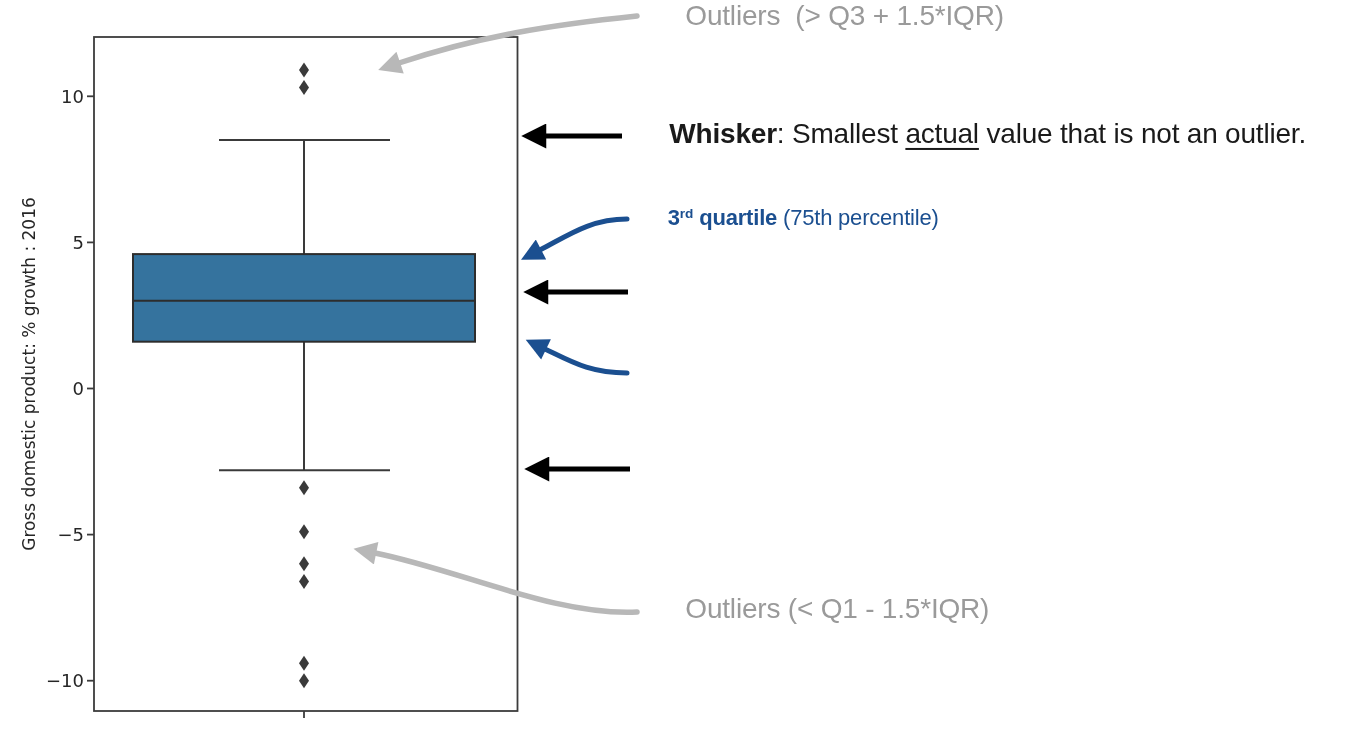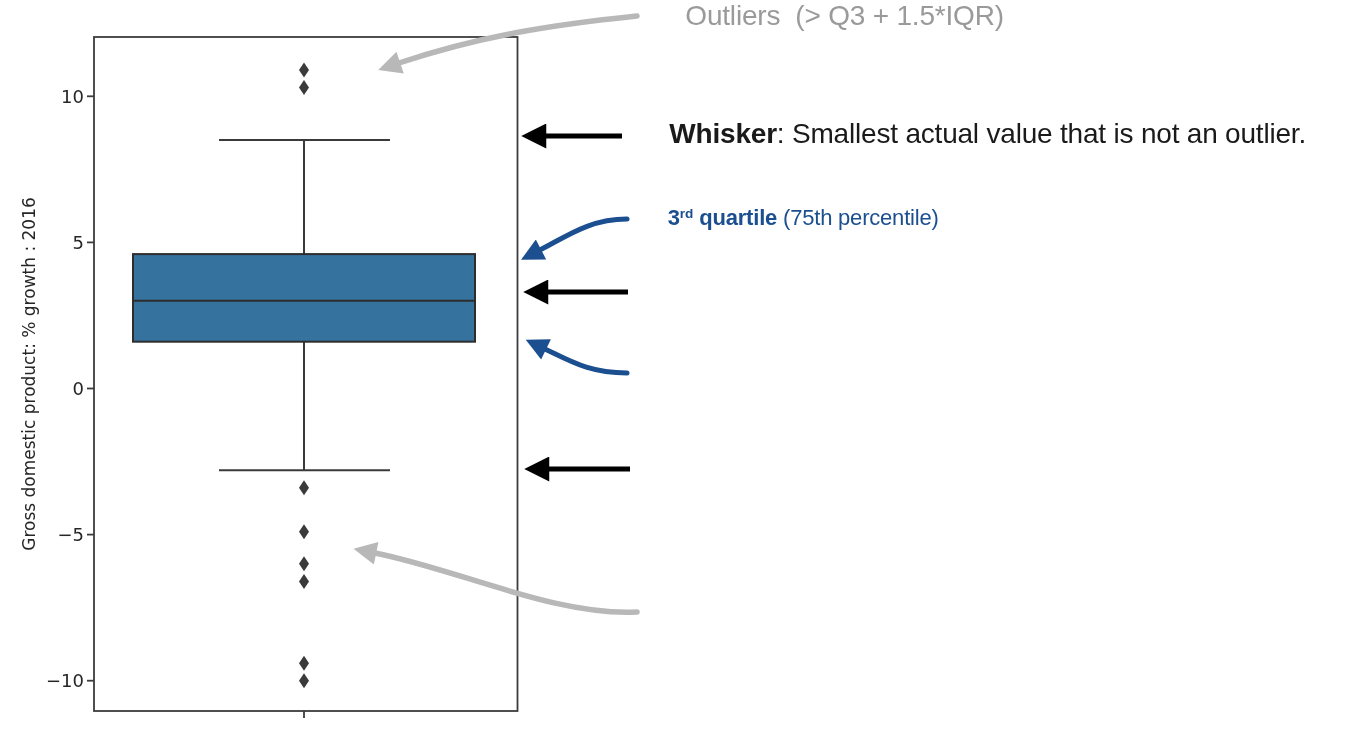--- a/index.html
+++ b/index.html
@@ -11,21 +11,21 @@
   svg{position:absolute;left:0;top:0;}
   .anno{
     position:absolute;white-space:pre;transform:translateY(-52%);
     font-size:28px;color:var(--black_text);letter-spacing:-0.2px;line-height:1.1;
   }
   .anno .b{font-weight:700;}
   .anno sup{
     font-size:0.62em;font-weight:700;vertical-align:baseline;
     position:relative;top:-0.5em;letter-spacing:0;
   }
-  .anno .ul{text-underline-offset:5px;text-decoration-thickness:2px;}
+  .anno .ul{text-decoration:underline;text-underline-offset:5px;text-decoration-thickness:2px;}
   .anno.blue{color:var(--blue);font-size:27px;}
   .anno.gray{color:var(--gray_text);}
   .anno.q{font-size:22px;}
 </style>
 </head>
 <body>
 
 <div id="figure-stage">
 
   <svg id="plot-svg" width="1356" height="741">
@@ -87,14 +87,17 @@
     <span class="b">Whisker</span><span>: Smallest </span><span class="ul">actual</span><span> value that is not an outlier.</span>
   </div>
 
   <div class="anno blue q" style="left:644px;top:220px">
     <span class="b">3</span><sup>rd</sup><span class="b"> quartile</span><span> (75th percentile)</span>
   </div>
 
 
 
 
+  <div class="anno gray" style="left:655px;top:611px">
+    <span>Outliers (&lt; Q1 - 1.5*IQR)</span>
+  </div>
 
 </div>
 
 </body></html>

